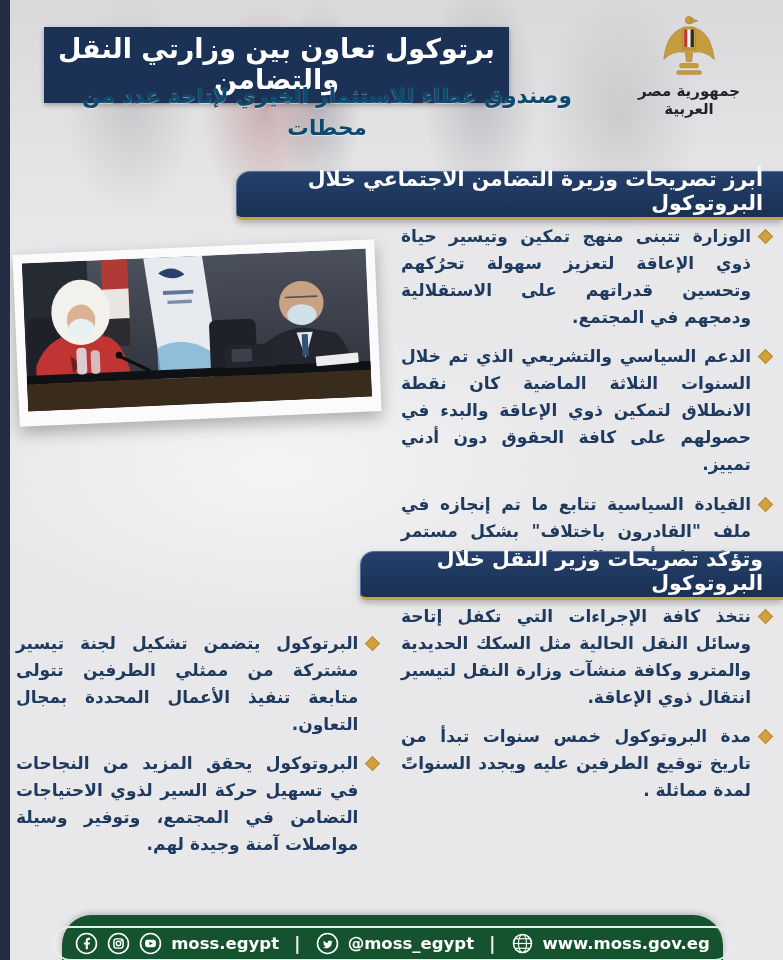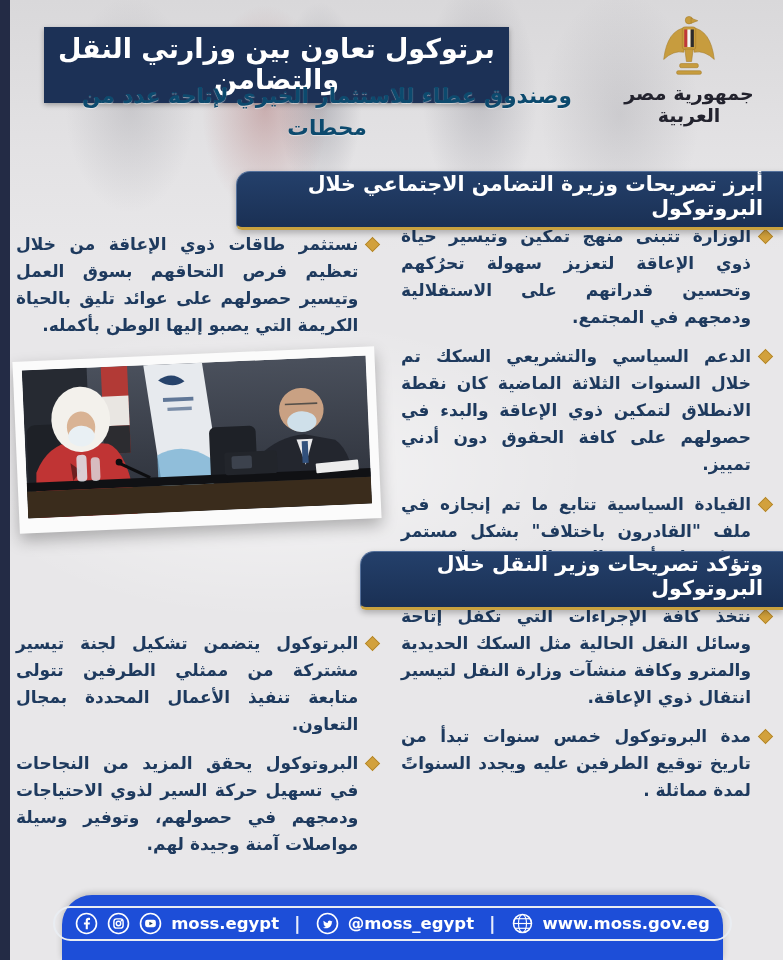--- a/index.html
+++ b/index.html
@@ -26,38 +26,38 @@
     position:absolute; top:300px; left:0; right:0; height:420px; z-index:0;
     background: radial-gradient(420px 200px at 35% 40%, rgba(255,255,255,.55), transparent 75%);
   }
 
   
   .logo-block {
     position:absolute; top:14px; right:18px; width:152px; z-index:3;
     text-align:center;
   }
   .logo-block svg { display:block; margin:0 auto 4px; }
-  .logo-country { font-size:19px; font-weight:bold; color:#23232e; letter-spacing:-0.2px; }
+  .logo-country { font-size:15px; font-weight:bold; color:#23232e; letter-spacing:-0.2px; }
   .logo-ministry { font-size:15.5px; font-weight:bold; color:#1c2234; margin-top:3px; font-family:"DejaVu Serif", serif; }
 
   .title-box {
     position:absolute; top:27px; left:44px; width:465px; z-index:3;
     background:#1c3156; color:#ffffff; text-align:center;
     font-size:27px; font-weight:bold; padding:6px 10px 8px;
     box-shadow:0 2px 5px rgba(0,0,0,.3);
   }
   .subtitle {
     position:absolute; top:80px; left:44px; width:566px; z-index:3;
     text-align:center; color:#0c4a6e; font-weight:bold; font-size:21.5px;
     line-height:1.5; text-shadow:0 1px 1px rgba(255,255,255,.5);
   }
 
   
   .banner {
-    position:absolute; right:0; height:59px; z-index:4;
+    position:absolute; right:0; height:49px; z-index:4;
     background:linear-gradient(to bottom,#24406b,#1a3054);
     border-bottom:3px solid #c9a23f;
     border-top:1px solid #55719c; border-left:1px solid #55719c;
     border-radius:14px 0 0 6px;
     color:#ffffff; font-weight:bold; font-size:20.5px;
     display:flex; align-items:center; justify-content:center;
     padding:0 20px 7px; box-shadow:0 3px 6px rgba(0,0,0,.25);
   }
   .banner1 { top:171px; left:236px; }
   .banner2 { top:551px; left:360px; }
@@ -87,22 +87,22 @@
   
   .photo-frame {
     margin-top:16px; background:#fbfbfb; padding:9px 9px 15px;
     box-shadow:0 7px 16px rgba(0,0,0,.28);
     transform:rotate(-2.5deg); width:100%;
   }
   .photo-frame svg { display:block; width:100%; height:148px; }
 
   
   .footer {
-    position:absolute; bottom:0; left:62px; right:60px; height:65px; z-index:6;
-    background:#1d4ed8; border-radius:30px 30px 0 0;
+    position:absolute; bottom:0; left:62px; right:60px; height:45px; z-index:6;
+    background:#14532d; border-radius:30px 30px 0 0;
     display:flex; align-items:flex-start; justify-content:center;
     box-shadow:0 -2px 6px rgba(0,0,0,.2);
   }
   .footer-pill {
     direction:ltr; margin-top:11px; height:35px;
     border:2px solid #e9edf2; border-radius:20px;
     display:flex; align-items:center; gap:9px; padding:0 20px;
     color:#ffffff; font-size:16.5px; font-weight:bold;
   }
   .footer-pill .sep { font-size:18px; opacity:.9; padding:0 6px; }
@@ -145,32 +145,28 @@
   </div>
 
   <div class="content content1">
     <div class="col">
       <div class="bullet">
         <span class="diamond"></span>
         <p>الوزارة تتبنى منهج تمكين وتيسير حياة ذوي الإعاقة لتعزيز سهولة تحرُكهم وتحسين قدراتهم على الاستقلالية ودمجهم في المجتمع.</p>
       </div>
       <div class="bullet">
         <span class="diamond"></span>
-        <p>الدعم السياسي والتشريعي السكك تم خلال السنوات الثلاثة الماضية كان نقطة الانطلاق لتمكين ذوي الإعاقة والبدء في حصولهم على كافة الحقوق دون أدني تمييز.</p>
+        <p>الدعم السياسي والتشريعي الذي تم خلال السنوات الثلاثة الماضية كان نقطة الانطلاق لتمكين ذوي الإعاقة والبدء في حصولهم على كافة الحقوق دون أدني تمييز.</p>
       </div>
       <div class="bullet">
         <span class="diamond"></span>
         <p>القيادة السياسية تتابع ما تم إنجازه في ملف "القادرون باختلاف" بشكل مستمر وتؤكد على أهمية الدمج المجتمعي لهم.</p>
       </div>
     </div>
     <div class="col col-left1">
-      <div class="bullet">
-        <span class="diamond"></span>
-        <p>نستثمر طاقات ذوي الإعاقة من خلال تعظيم فرص التحاقهم بسوق العمل وتيسير حصولهم على عوائد تليق بالحياة الكريمة التي يصبو إليها الوطن بأكمله.</p>
-      </div>
       <div class="photo-frame">
         <svg viewBox="0 0 340 150" preserveAspectRatio="none">
           <defs>
             <linearGradient id="bg" x1="0" y1="0" x2="0" y2="1">
               <stop offset="0" stop-color="#4a505c"></stop>
                 <stop offset="1" stop-color="#2b2f38"></stop>
             </linearGradient>
           </defs>
           <rect width="340" height="150" fill="url(#bg)"></rect>
           <rect x="0" y="0" width="64" height="150" fill="#262a32"></rect>
@@ -224,21 +220,21 @@
         <p>مدة البروتوكول خمس سنوات تبدأ من تاريخ توقيع الطرفين عليه ويجدد السنواتً لمدة مماثلة .</p>
       </div>
     </div>
     <div class="col col-left2">
       <div class="bullet">
         <span class="diamond"></span>
         <p>البرتوكول يتضمن تشكيل لجنة تيسير مشتركة من ممثلي الطرفين تتولى متابعة تنفيذ الأعمال المحددة بمجال التعاون.</p>
       </div>
       <div class="bullet">
         <span class="diamond"></span>
-        <p>البروتوكول يحقق المزيد من النجاحات في تسهيل حركة السير لذوي الاحتياجات ودمجهم في حصولهم، وتوفير وسيلة مواصلات آمنة وجيدة لهم.</p>
+        <p>البروتوكول يحقق المزيد من النجاحات في تسهيل حركة السير لذوي الاحتياجات التضامن في المجتمع، وتوفير وسيلة مواصلات آمنة وجيدة لهم.</p>
       </div>
     </div>
   </div>
 
   <div class="footer">
     <div class="footer-pill">
       <svg class="soc-icon" width="23" height="23" viewBox="0 0 24 24">
         <circle cx="12" cy="12" r="10.4" fill="none" stroke="#fff" stroke-width="1.7"></circle>
         <path d="M13.4,18 v-5 h1.9 l0.3,-2.1 h-2.2 v-1.4 c0,-0.6 0.3,-1.2 1.3,-1.2 h1 V6.2 c-0.2,0 -0.9,-0.1 -1.7,-0.1 c-1.7,0 -2.8,1 -2.8,2.9 v1.9 H9.3 V13 h1.9 v5 Z" fill="#fff"></path>
       </svg>

